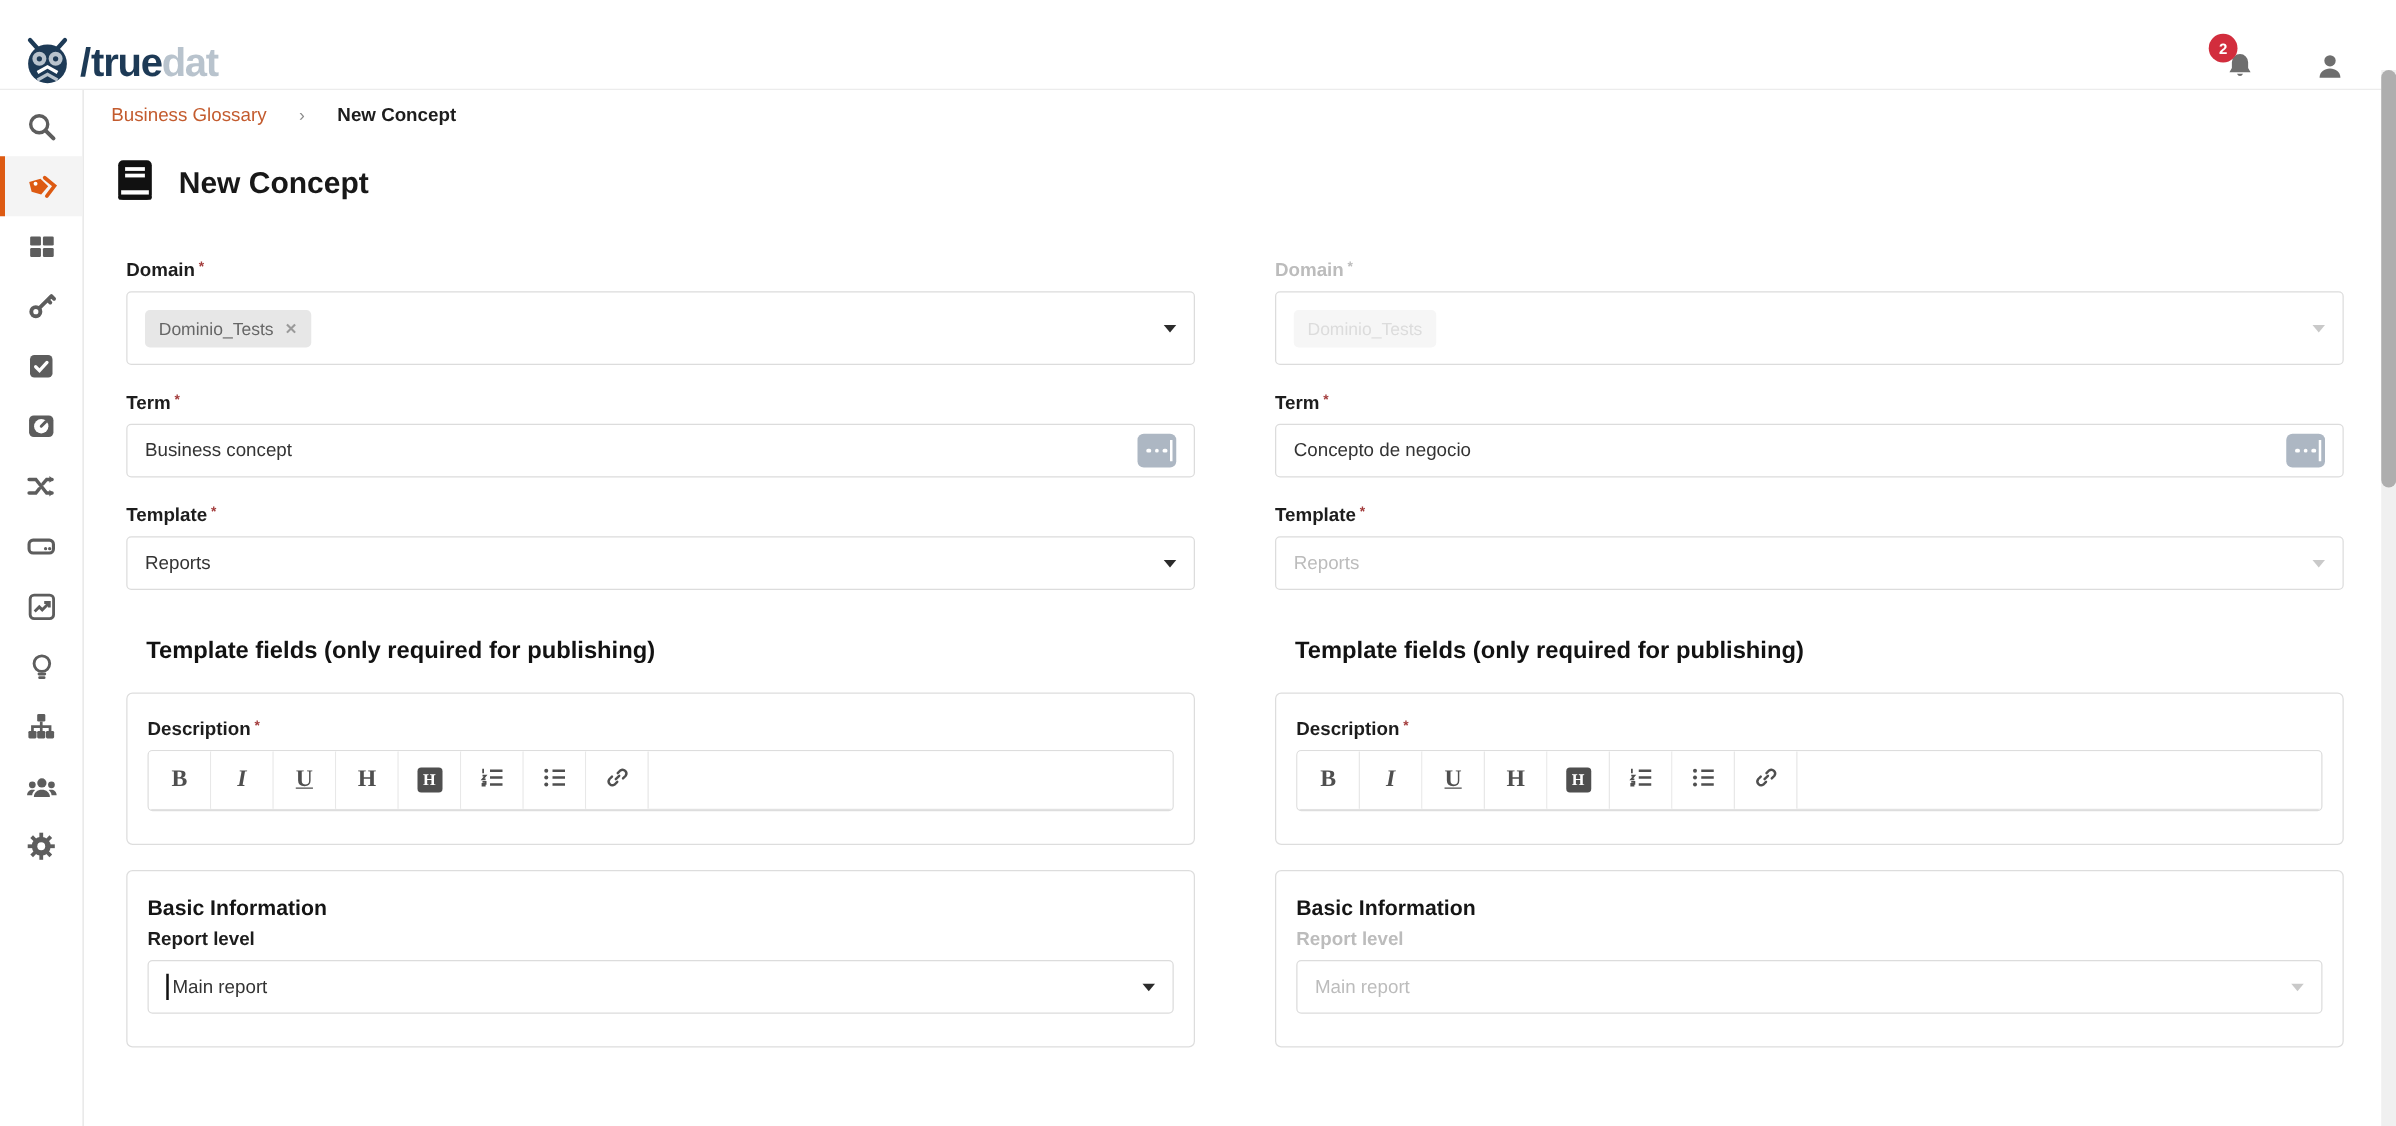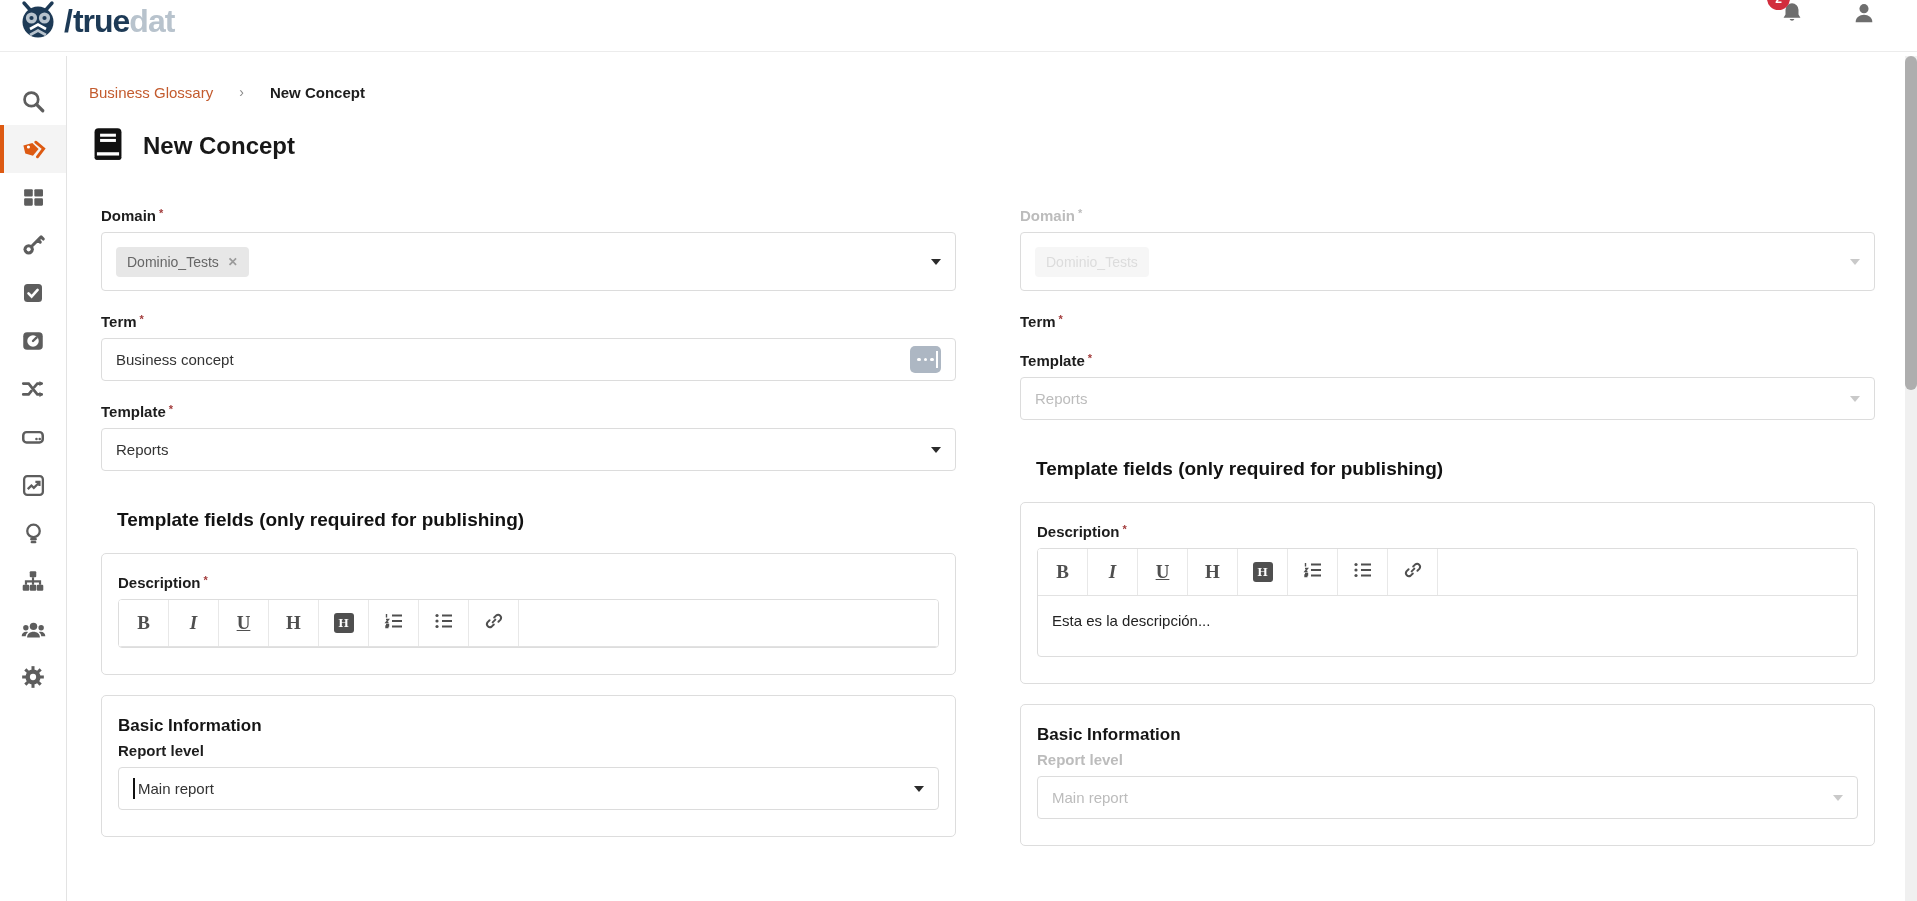--- a/index.html
+++ b/index.html
@@ -4,22 +4,22 @@
 <style>
   * { box-sizing: border-box; }
   html,body { margin:0; padding:0; }
   body {
     width:1917px; height:901px; overflow:hidden; position:relative;
     background:#fff; font-family:"Liberation Sans", sans-serif; color:#222;
   }
 
   
   .header {
-    position:absolute; top:0; left:0; right:0; height:52px; background:#fff;
-    border-bottom:1px solid #ececec; display:flex; align-items:flex-start;
+    position:absolute; top:0; left:0; right:0; height:72px; background:#fff;
+    border-bottom:1px solid #ececec; display:flex; align-items:flex-end;
     justify-content:space-between; padding:0 28px 0 16px; z-index:10;
   }
   .logo { display:flex; align-items:center; cursor:pointer; }
   .logo svg { display:block; }
   .logo-text { font-size:32px; font-weight:bold; letter-spacing:-1px; line-height:1; margin-left:4px; }
   .brand-slash { color:#1d3a56; font-style:normal; margin-right:1px; }
   .brand-primary { color:#1d3a56; }
   .brand-secondary { color:#b8c3cd; }
   .header-right { display:flex; align-items:center; gap:46px; padding-right:12px; }
   .bell-wrap { position:relative; cursor:pointer; }
@@ -416,20 +416,29 @@
         <div class="f-label first dis"><span>Domain</span><span class="req dis">*</span></div>
         <div class="box tall disabled">
           <span class="chip disabled">
               <span>Dominio_Tests</span>
             </span>
           <span class="spacer"></span>
           <span class="caret light"></span>
         </div>
 
         <div class="f-label"><span>Term</span><span class="req">*</span></div>
+        <div class="box h43">
+          <span>Concepto de negocio</span>
+          <span class="spacer"></span>
+          <span class="dots-btn">
+              <i></i>
+              <i></i>
+              <i></i>
+            </span>
+        </div>
 
         <div class="f-label"><span>Template</span><span class="req">*</span></div>
         <div class="box h43 disabled">
           <span>Reports</span>
           <span class="spacer"></span>
           <span class="caret light"></span>
         </div>
 
         <div class="section-heading">Template fields (only required for publishing)</div>
 
@@ -471,21 +480,20 @@
                     </svg></span>
                 </div>
               <div class="tb">
                   <span><svg width="22" height="22" viewBox="0 0 24 24" stroke="#4f4f4f" stroke-width="2.1" fill="none" stroke-linecap="round">
                       <path d="M10.5 13.5 L13.5 10.5"></path>
                       <path d="M12.2 8.2l2.3-2.3a3.3 3.3 0 0 1 4.6 4.6l-2.3 2.3"></path>
                       <path d="M11.8 15.8l-2.3 2.3a3.3 3.3 0 0 1-4.6-4.6l2.3-2.3"></path>
                     </svg></span>
                 </div>
             </div>
-            <div class="editor-content">Esta es la descripción...</div>
           </div>
         </div>
 
         <div class="card">
           <div class="card-heading">Basic Information</div>
           <div class="f-label dis">Report level</div>
           <div class="box h43 disabled">
             <span>Main report</span>
             <span class="spacer"></span>
             <span class="caret light"></span>

